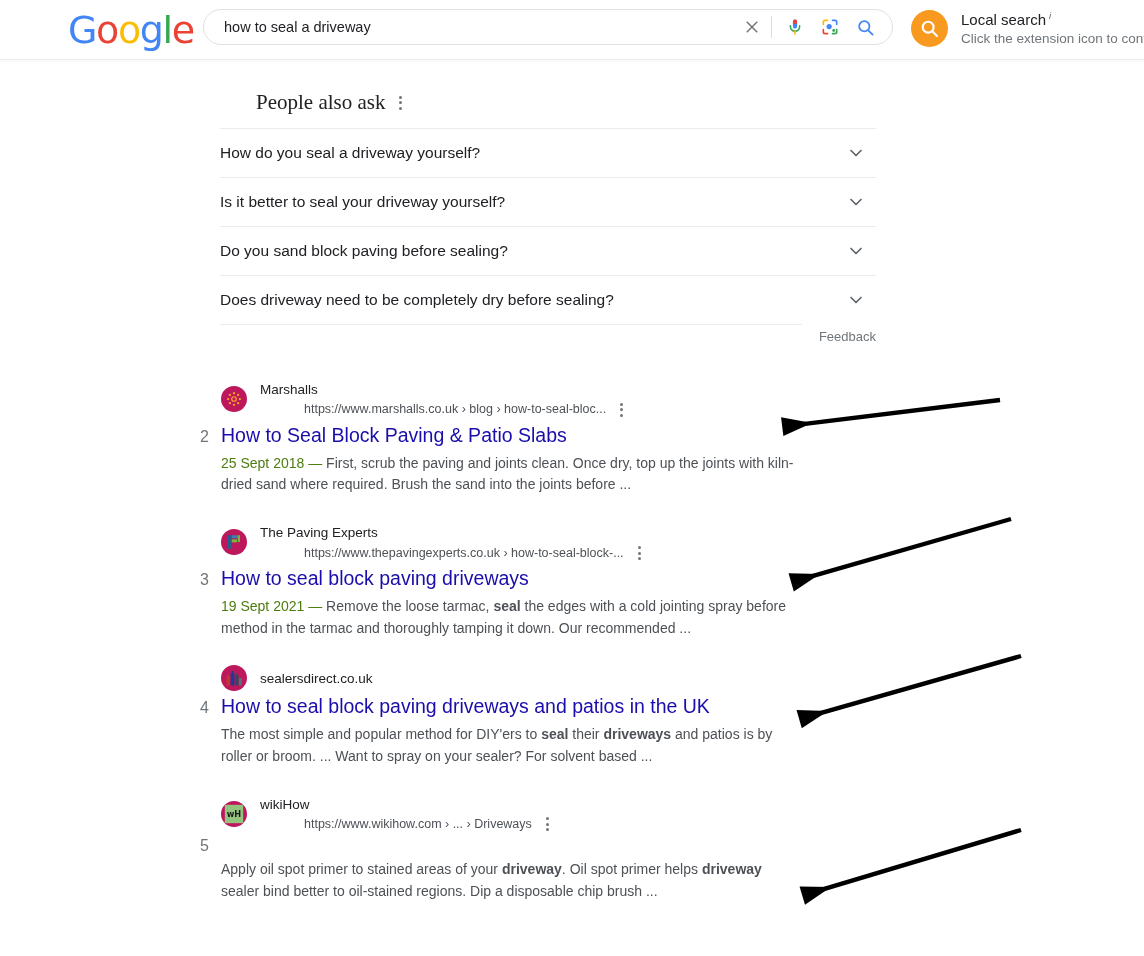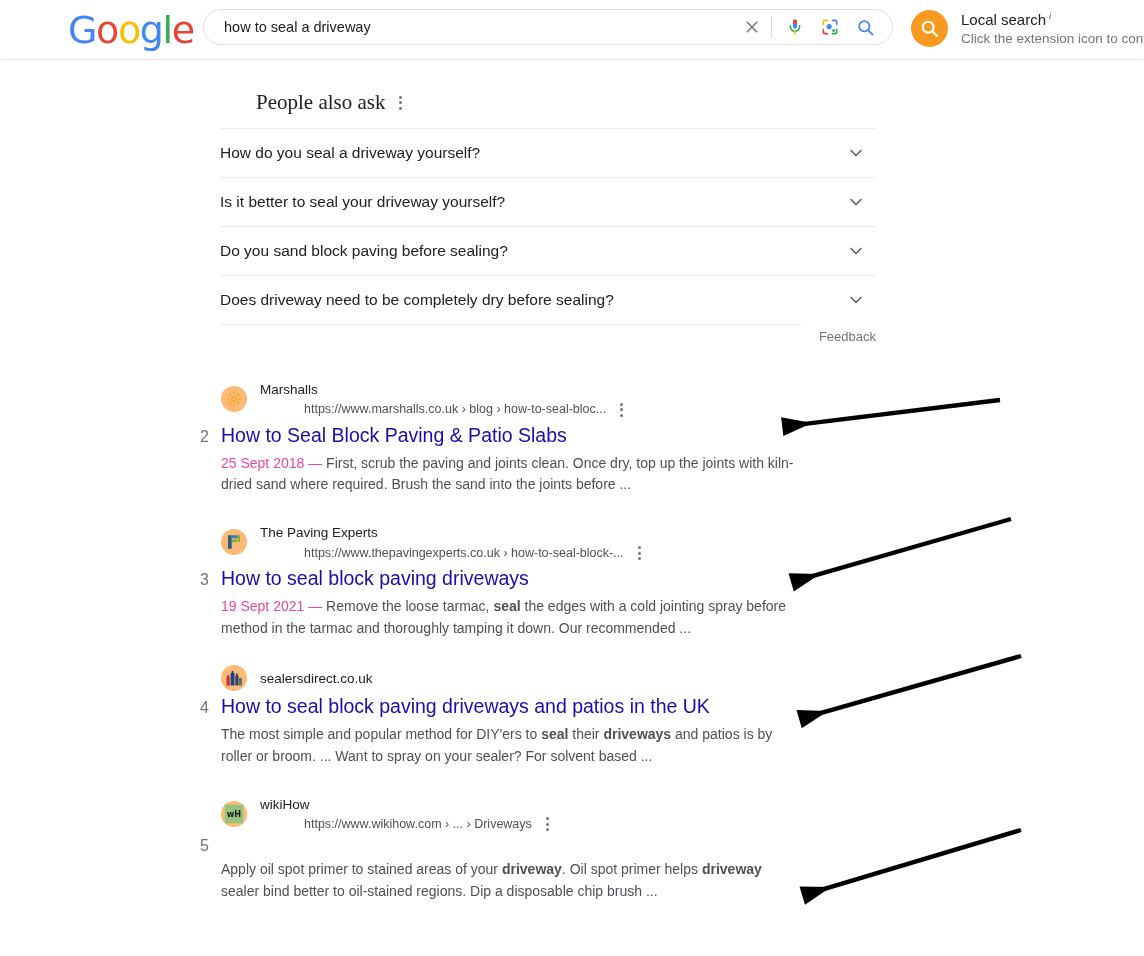--- a/index.html
+++ b/index.html
@@ -155,21 +155,21 @@
     white-space: nowrap;
   }
 
   
   .results { position: absolute; left: 200px; top: 378px; width: 690px; }
   .result { position: relative; margin-bottom: 25px; }
   .res-head { display: flex; align-items: center; gap: 13px; padding-left: 21px; }
   .favicon {
     width: 26px; height: 26px;
     border-radius: 50%;
-    background: #fdba74;
+    background: #be185d;
     flex: 0 0 auto;
     display: flex; align-items: center; justify-content: center;
     overflow: hidden;
   }
   .res-site { line-height: 1.35; }
   .site-name {
     font-size: 13.5px;
     color: #202124;
   }
   .url-row { display: flex; align-items: center; gap: 9px; padding-left: 44px; }
@@ -196,21 +196,21 @@
     font-weight: 400;
   }
   .res-snippet {
     margin-top: 4px;
     padding-left: 21px;
     font-size: 14px;
     line-height: 1.57;
     color: #4d5156;
     max-width: 600px;
   }
-  .snip-date { color: #ec4899; }
+  .snip-date { color: #4d7c0f; }
   .snip-b { font-weight: 700; color: #4d5156; }
 
   
   .arrows {
     position: absolute;
     left: 0; top: 0;
     width: 1144px; height: 956px;
     pointer-events: none;
   }
 </style>

